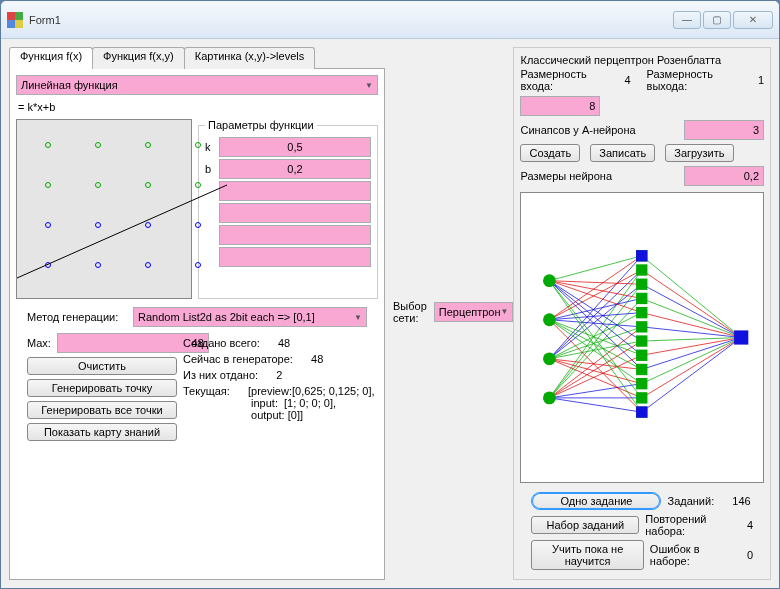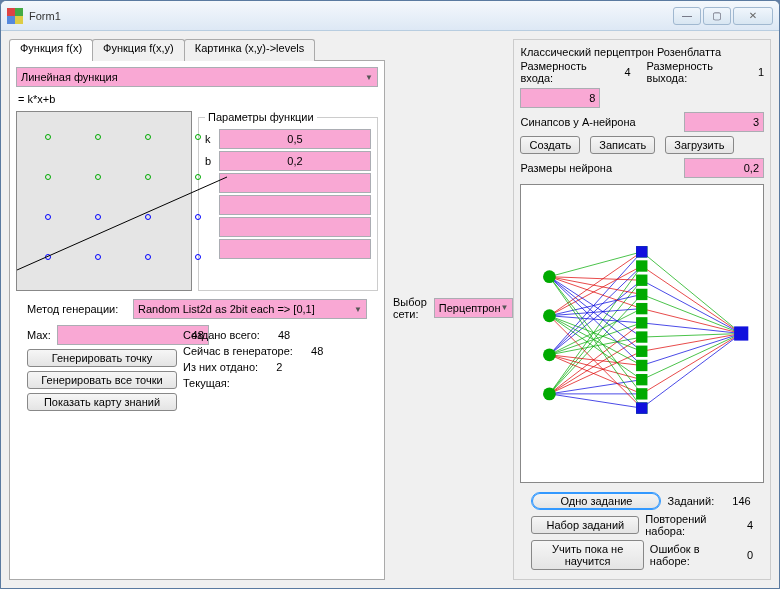--- a/index.html
+++ b/index.html
@@ -1,18 +1,18 @@
 <!DOCTYPE html>
 <html><head>
 <meta charset="utf-8">
 <style>
   * { box-sizing: border-box; }
   body { margin:0; font-family: "Segoe UI", Tahoma, sans-serif; font-size:11px; background:#6b8bb5; }
   .window { width:780px; height:589px; background:#fff; border:1px solid #5a7aa0; border-radius:6px 6px 0 0; box-shadow:0 0 8px rgba(0,0,0,.3); display:flex; flex-direction:column; }
-  .titlebar { height:30px; background:linear-gradient(#f4f8fc,#dde8f5); border-bottom:1px solid #b8cde0; display:flex; align-items:center; padding:0 6px; border-radius:6px 6px 0 0; }
+  .titlebar { height:38px; background:linear-gradient(#f4f8fc,#dde8f5); border-bottom:1px solid #b8cde0; display:flex; align-items:center; padding:0 6px; border-radius:6px 6px 0 0; }
   .app-icon { width:16px; height:16px; margin-right:6px; display:grid; grid-template:repeat(2,8px)/repeat(2,8px); }
   .app-icon span:nth-child(1){background:#d44;}
   .app-icon span:nth-child(2){background:#4a4;}
   .app-icon span:nth-child(3){background:#58d;}
   .app-icon span:nth-child(4){background:#dc4;}
   .title-text { flex:1; color:#333; }
   .winbtn { width:28px; height:18px; margin-left:2px; border:1px solid #a0b8d0; border-radius:3px; background:linear-gradient(#f0f6fc,#d8e6f2); display:flex; align-items:center; justify-content:center; font-size:10px; color:#556; cursor:default; }
   .winbtn.close { width:40px; color:#666; }
   .content { flex:1; background:#f0f0f0; padding:8px; display:flex; gap:8px; }
   .col-left { width:376px; display:flex; flex-direction:column; }
@@ -146,29 +146,32 @@
             <span class="combo-arrow">▼</span>
           </div>
         </div>
 
         <div class="row" style="align-items:flex-start">
           <div class="left-buttons">
             <div class="row" style="margin:0">
               <span style="width:30px">Max:</span>
               <input class="input" style="flex: 1 1 0%; text-align: right;" value="48">
             </div>
+            <div class="btn">Очистить</div>
             <div class="btn">Генерировать точку</div>
             <div class="btn" style="padding:2px 4px">Генерировать все точки</div>
             <div class="btn">Показать карту знаний</div>
           </div>
           <div class="left-info">
             <div class="row"><span>Создано всего:</span>&nbsp;&nbsp;<span>48</span></div>
             <div class="row"><span>Сейчас в генераторе:</span>&nbsp;&nbsp;<span>48</span></div>
             <div class="row"><span>Из них отдано:</span>&nbsp;&nbsp;<span>2</span></div>
-            <div class="row" style="align-items:flex-start"><span>Текущая:</span>&nbsp;&nbsp;</div>
+            <div class="row" style="align-items:flex-start"><span>Текущая:</span>&nbsp;&nbsp;<span style="white-space:pre">[preview:[0,625; 0,125; 0],
+ input:  [1; 0; 0; 0],
+ output: [0]]</span></div>
           </div>
         </div>
 
       </div>
     </div>
 
     <div class="col-right">
       <div class="net-select-row">
         <span>Выбор сети:</span>
         <div class="combo" style="flex:1">

